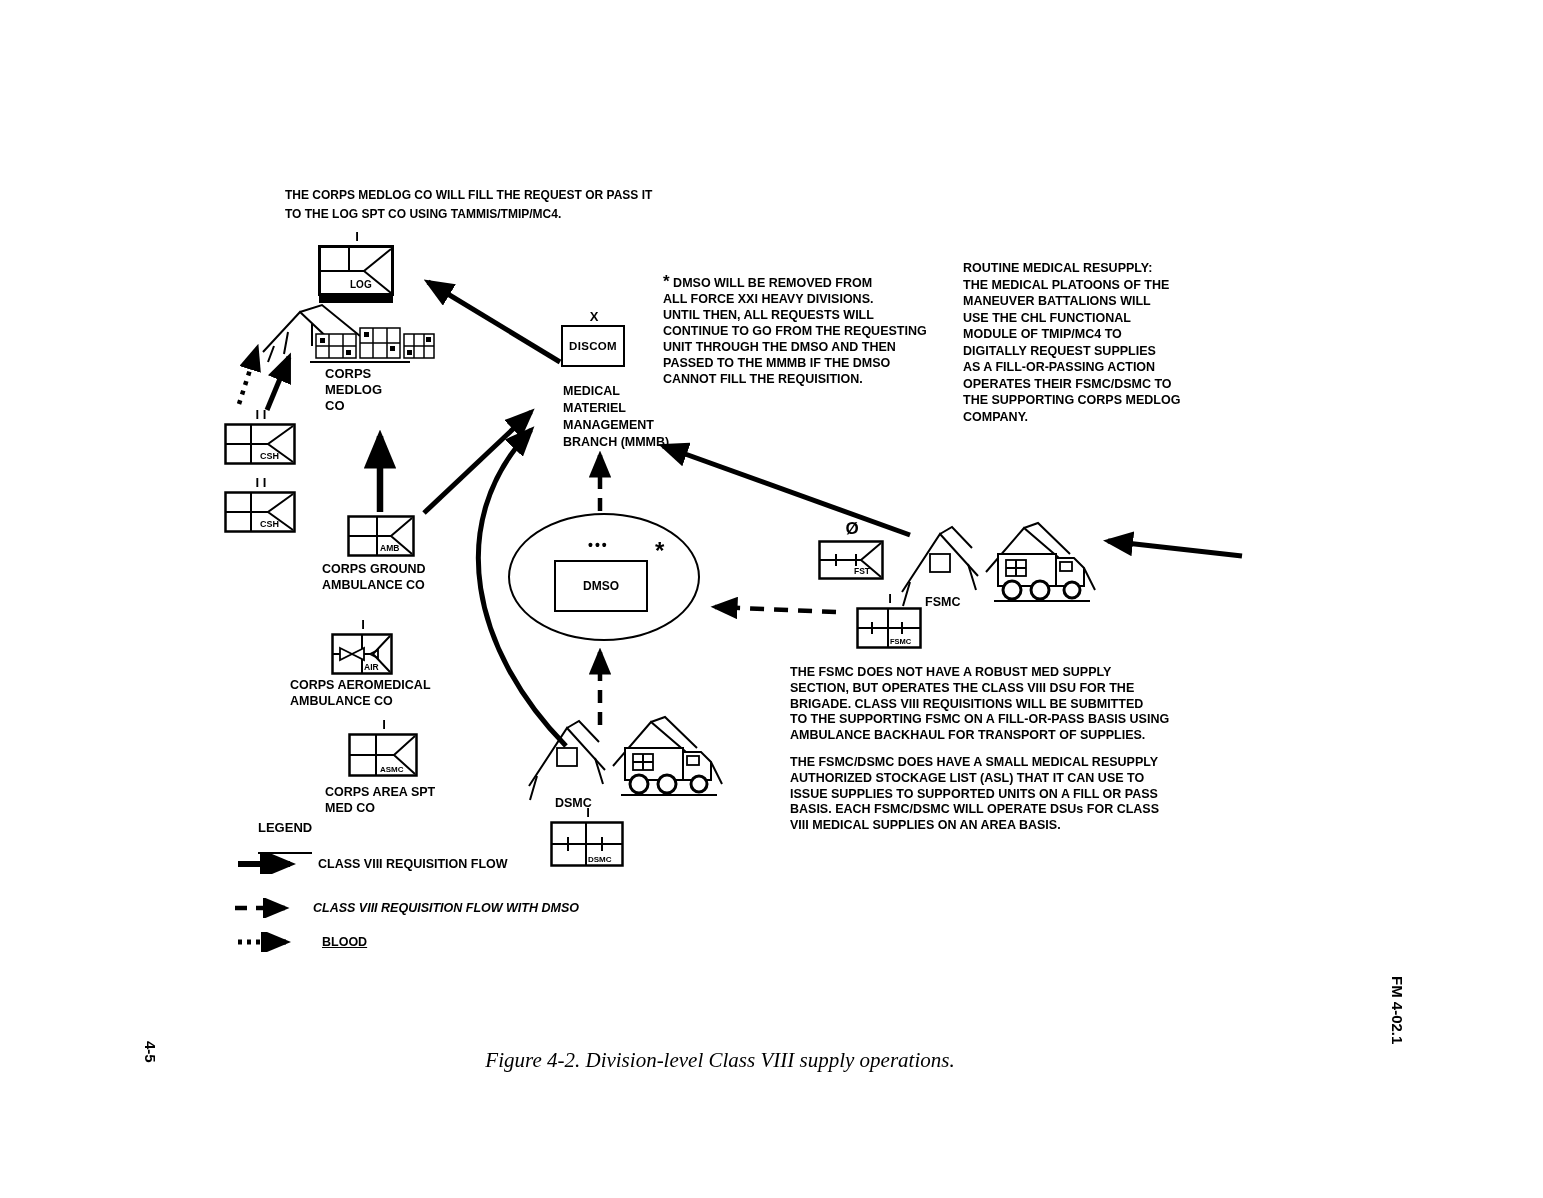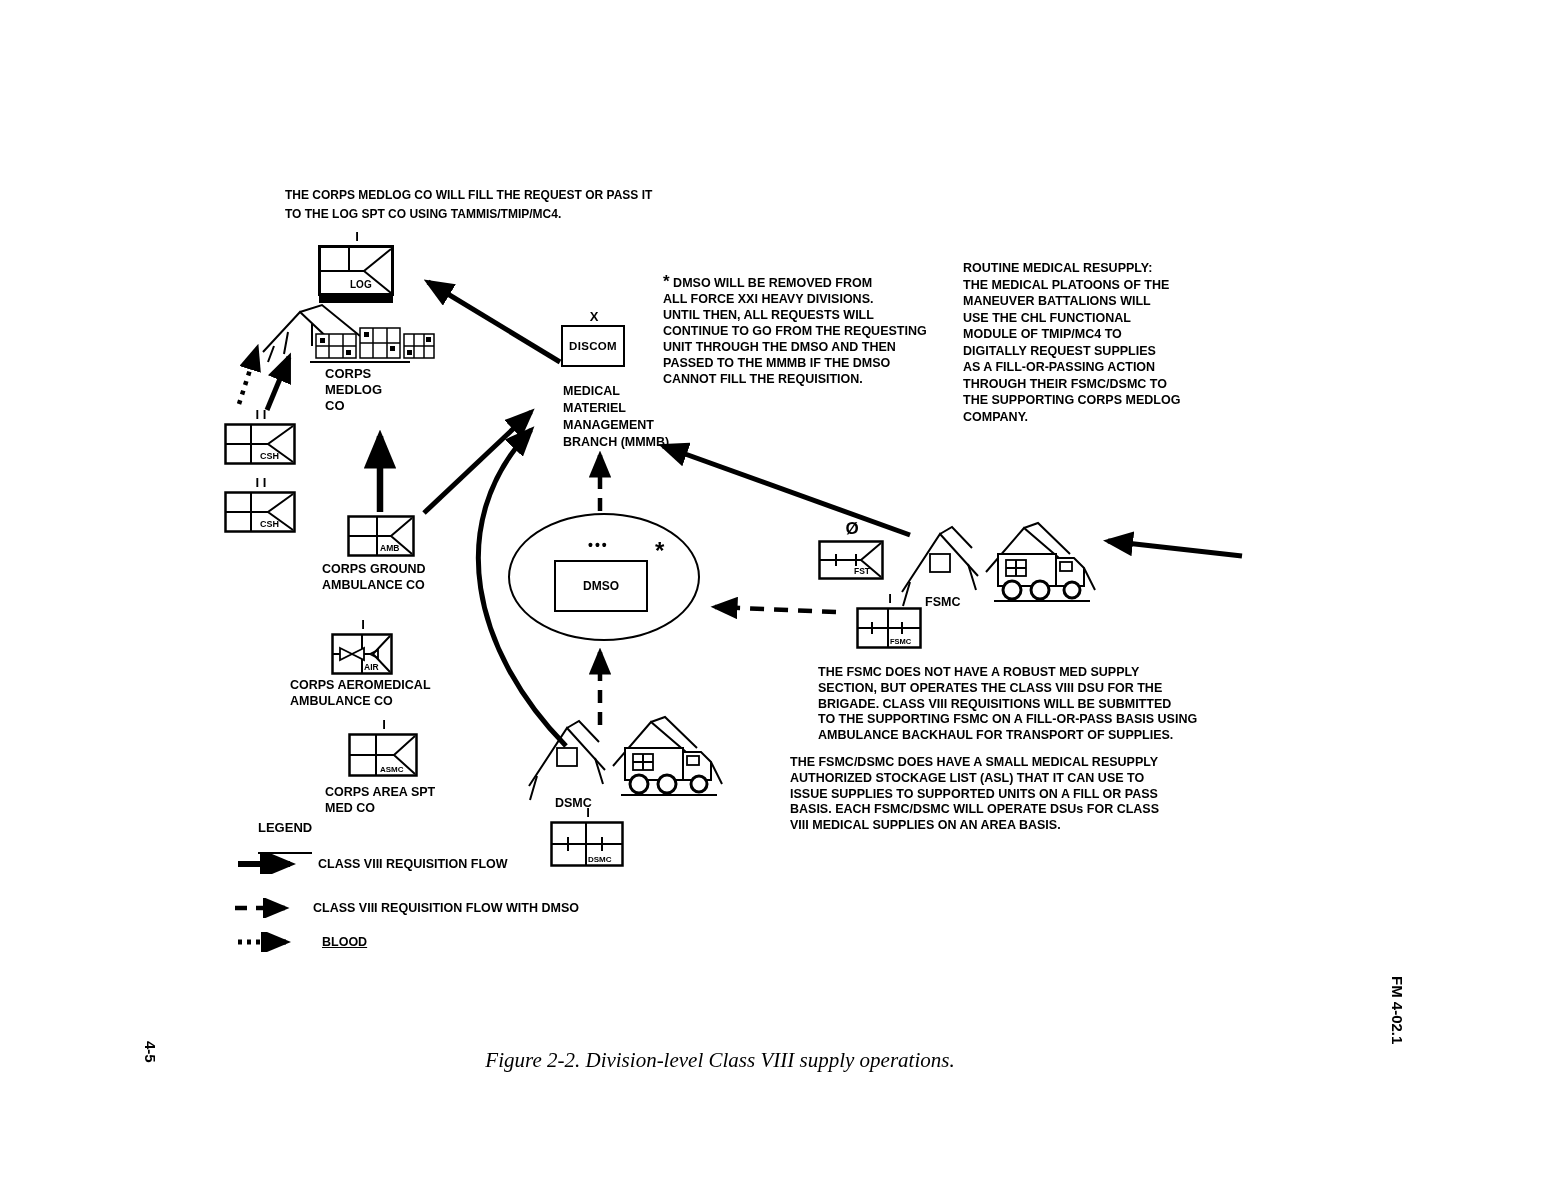--- a/index.html
+++ b/index.html
@@ -134,21 +134,21 @@
 CANNOT FILL THE REQUISITION.</span>
   </div>
 
   <div class="abs note" style="left:963px;top:260px;width:240px;line-height:16.5px;">ROUTINE MEDICAL RESUPPLY:
 THE MEDICAL PLATOONS OF THE
 MANEUVER BATTALIONS WILL
 USE THE CHL FUNCTIONAL
 MODULE OF TMIP/MC4 TO
 DIGITALLY REQUEST SUPPLIES
 AS A FILL-OR-PASSING ACTION
-THROUGH THEIR FSMC/DSMC TO
+OPERATES THEIR FSMC/DSMC TO
 THE SUPPORTING CORPS MEDLOG
 COMPANY.</div>
 
   <div class="abs unit" style="left:347px;top:500px;width:70px;">
     <div class="ech">I</div>
     <svg width="68" height="42" viewBox="0 0 68 42">
       <rect x="1.5" y="1.5" width="65" height="39" fill="#fff" stroke="#000" stroke-width="2.5"></rect>
       <line x1="30" y1="2" x2="30" y2="40" stroke="#000" stroke-width="2"></line>
       <line x1="2" y1="21" x2="44" y2="21" stroke="#000" stroke-width="2"></line>
       <polyline points="65,3 44,21 65,39" fill="none" stroke="#000" stroke-width="2"></polyline>
@@ -238,21 +238,21 @@
         <rect x="162" y="50" width="12" height="9" fill="#fff" stroke-width="1.8"></rect>
         <circle cx="114" cy="78" r="9" fill="#fff" stroke-width="3"></circle>
         <circle cx="142" cy="78" r="9" fill="#fff" stroke-width="3"></circle>
         <circle cx="174" cy="78" r="8" fill="#fff" stroke-width="3"></circle>
         <line x1="96" y1="89" x2="192" y2="89" stroke-width="1.8"></line>
       </g>
     </svg>
   </div>
   <div class="abs lbl" style="left:925px;top:594px;width:70px;">FSMC</div>
 
-  <div class="abs note" style="left:790px;top:665px;width:410px;line-height:15.8px;margin-left:28px;">THE FSMC DOES NOT HAVE A ROBUST MED SUPPLY
+  <div class="abs note" style="left:790px;top:665px;width:410px;line-height:15.8px;">THE FSMC DOES NOT HAVE A ROBUST MED SUPPLY
 SECTION, BUT OPERATES THE CLASS VIII DSU FOR THE
 BRIGADE.   CLASS VIII REQUISITIONS WILL BE SUBMITTED
 TO THE SUPPORTING FSMC ON A FILL-OR-PASS BASIS USING
 AMBULANCE BACKHAUL FOR TRANSPORT OF SUPPLIES.</div>
   <div class="abs note" style="left:790px;top:755px;width:410px;line-height:15.8px;">THE FSMC/DSMC DOES HAVE A SMALL MEDICAL RESUPPLY
 AUTHORIZED STOCKAGE LIST (ASL) THAT IT CAN USE TO
 ISSUE SUPPLIES TO SUPPORTED UNITS ON A FILL OR PASS
 BASIS.  EACH FSMC/DSMC WILL OPERATE DSUs FOR CLASS
 VIII MEDICAL SUPPLIES ON AN  AREA BASIS.</div>
 
@@ -301,28 +301,28 @@
     <svg width="74" height="20" viewBox="0 0 74 20">
       <line x1="2" y1="10" x2="54" y2="10" stroke="#000" stroke-width="6" marker-end="url(#ah)"></line>
     </svg>
     <span class="note" style="margin-left:8px;white-space:nowrap;">CLASS VIII  REQUISITION FLOW</span>
   </div>
 
   <div class="legend-row" style="left:233px;top:898px;">
     <svg width="74" height="20" viewBox="0 0 74 20">
       <line x1="2" y1="10" x2="52" y2="10" stroke="#000" stroke-width="4.5" stroke-dasharray="12 9" marker-end="url(#ah)"></line>
     </svg>
-    <span class="note" style="margin-left:6px;white-space:nowrap;">CLASS VIII REQUISITION  FLOW WITH DMSO</span>
+    <span class="note" style="margin-left:6px;white-space:nowrap;font-style:italic;">CLASS VIII REQUISITION  FLOW WITH DMSO</span>
   </div>
 
   <div class="legend-row" style="left:236px;top:932px;">
     <svg width="74" height="20" viewBox="0 0 74 20">
       <line x1="2" y1="10" x2="50" y2="10" stroke="#000" stroke-width="5" stroke-dasharray="4 5" marker-end="url(#ah)"></line>
     </svg>
     <span class="note" style="margin-left:12px;white-space:nowrap;text-decoration:underline;">BLOOD</span>
   </div>
 
-  <div class="abs" style="left:400px;top:1048px;width:640px;text-align:center;font-family:'Liberation Serif',serif;font-style:italic;font-size:21px;z-index:8;">Figure 2-2.  Division-level Class VIII supply operations.</div>
+  <div class="abs" style="left:400px;top:1048px;width:640px;text-align:center;font-family:'Liberation Serif',serif;font-style:italic;font-size:21px;z-index:8;">Figure 4-2.  Division-level Class VIII supply operations.</div>
 
   <div class="abs vrot" style="left:159px;top:1041px;">4-5</div>
   <div class="abs vrot" style="left:1406px;top:976px;">FM 4-02.1</div>
 
 </div>
 
 </body></html>

